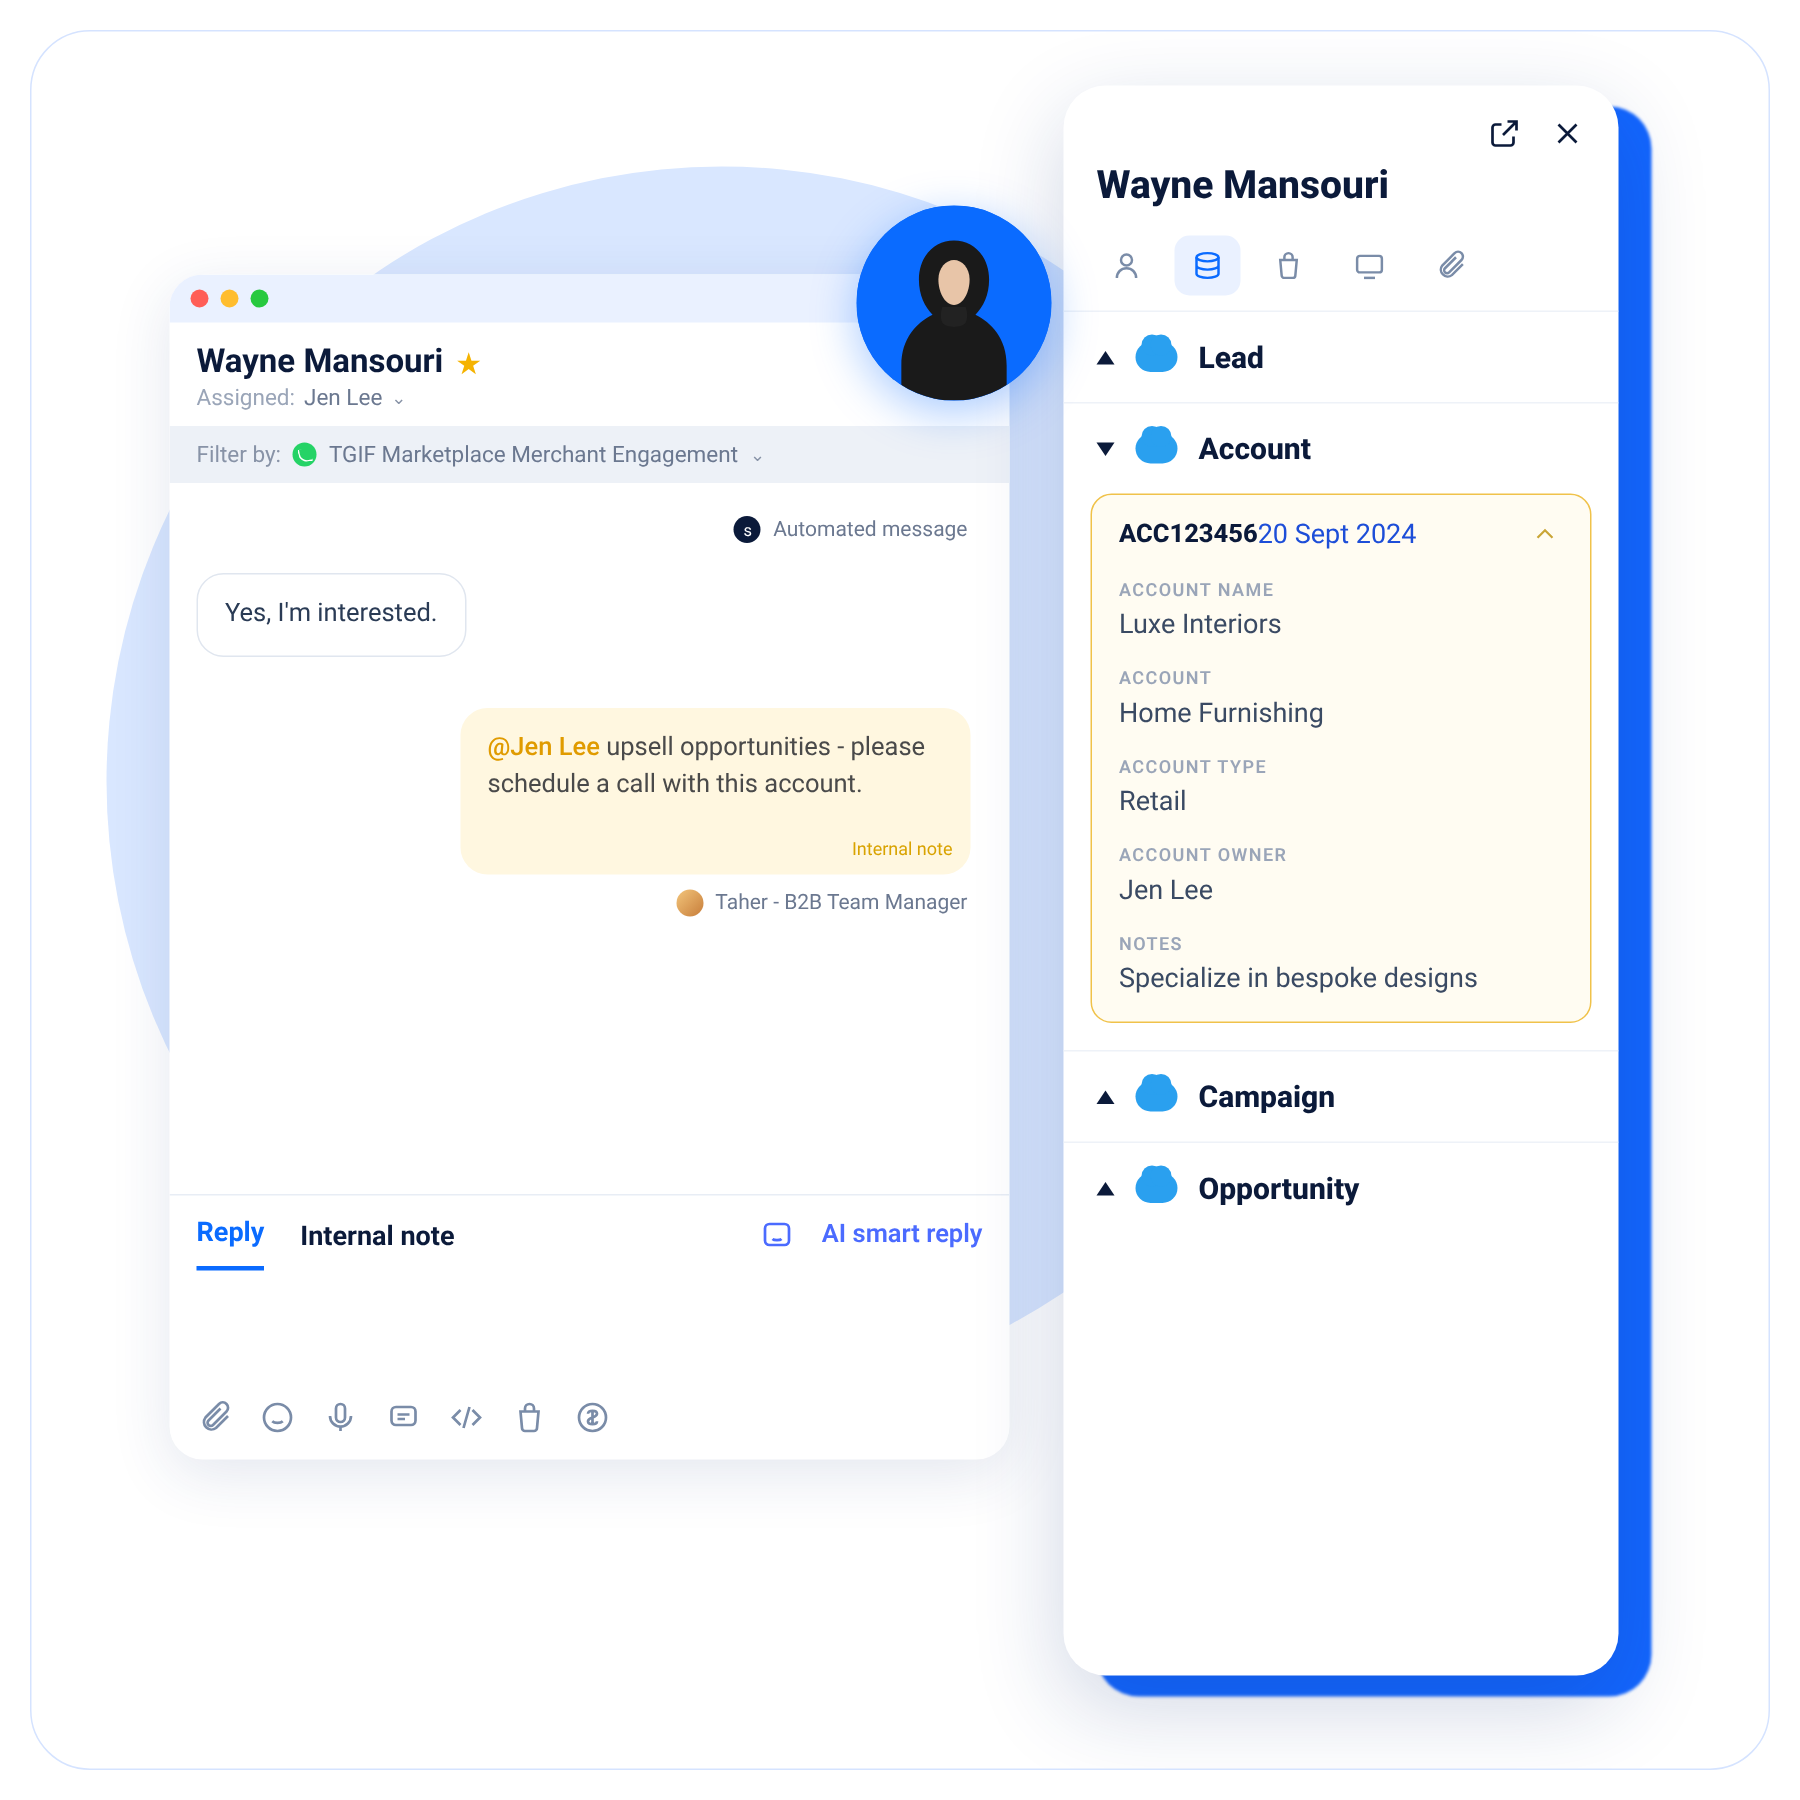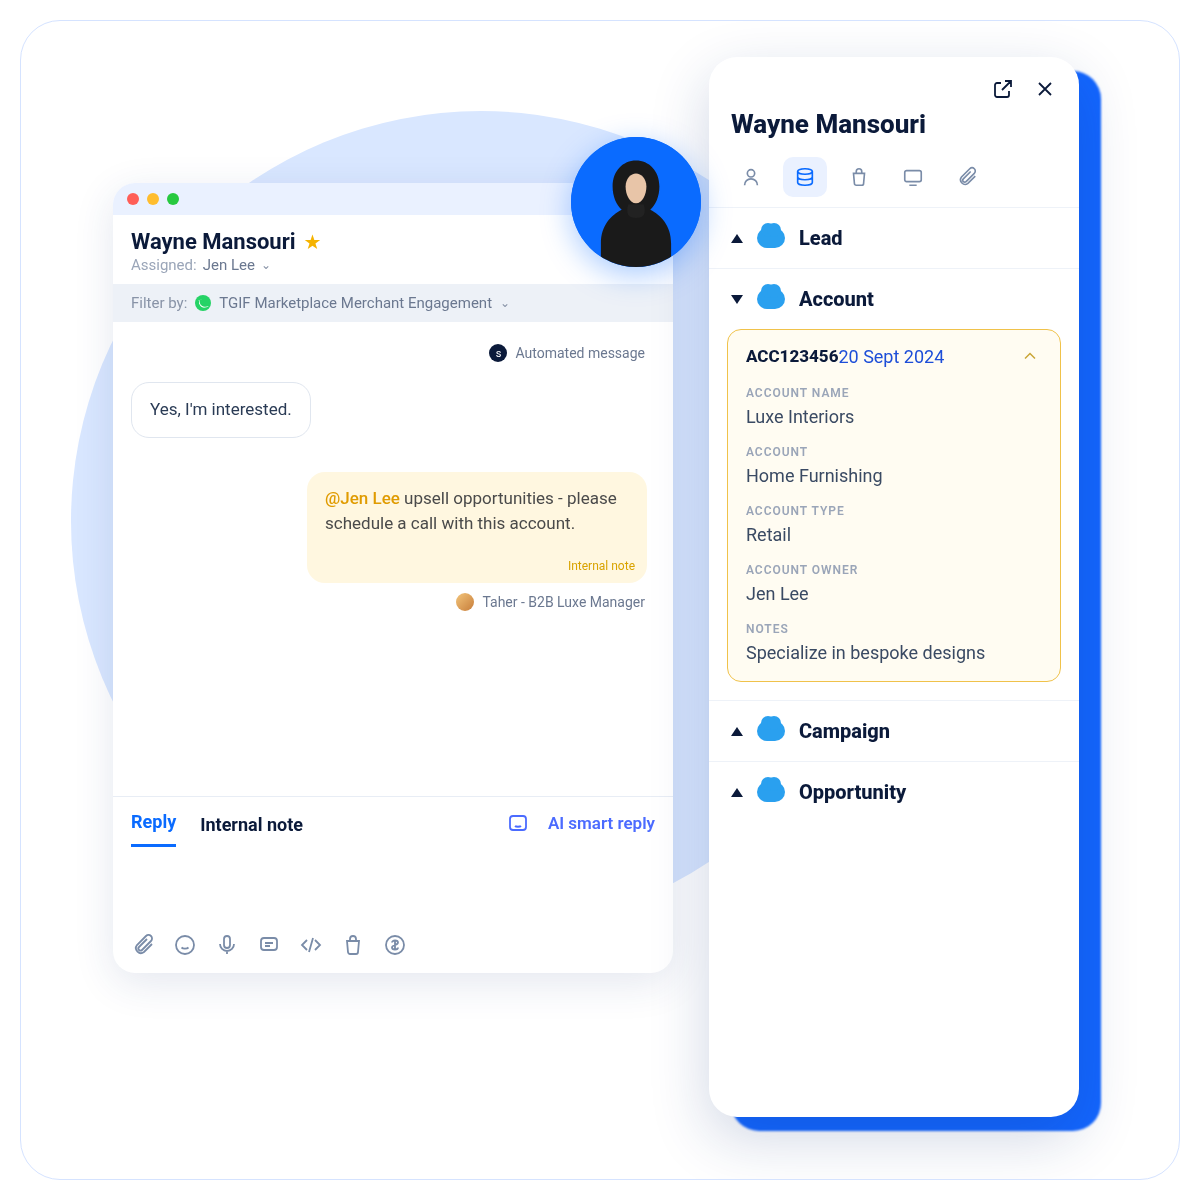--- a/index.html
+++ b/index.html
@@ -195,21 +195,21 @@
         <span>Automated message</span>
       </div>
       <div class="bubble out">Yes, I'm interested.</div>
       <div style="height:14px"></div>
       <div class="bubble note">
         <span class="mention">@Jen Lee</span><span> upsell opportunities - please schedule a call with this account.</span>
         <span class="intn">Internal note</span>
       </div>
       <div class="sender">
         <span class="av"></span>
-        <span>Taher - B2B Luxe Manager</span>
+        <span>Taher - B2B Team Manager</span>
       </div>
     </div>
 
     <div class="compose">
       <div class="tabs">
         <div class="tab active">Reply</div>
         <div class="tab">Internal note</div>
         <div class="ai">
           <span class="ic">
             <svg viewBox="0 0 24 24">

